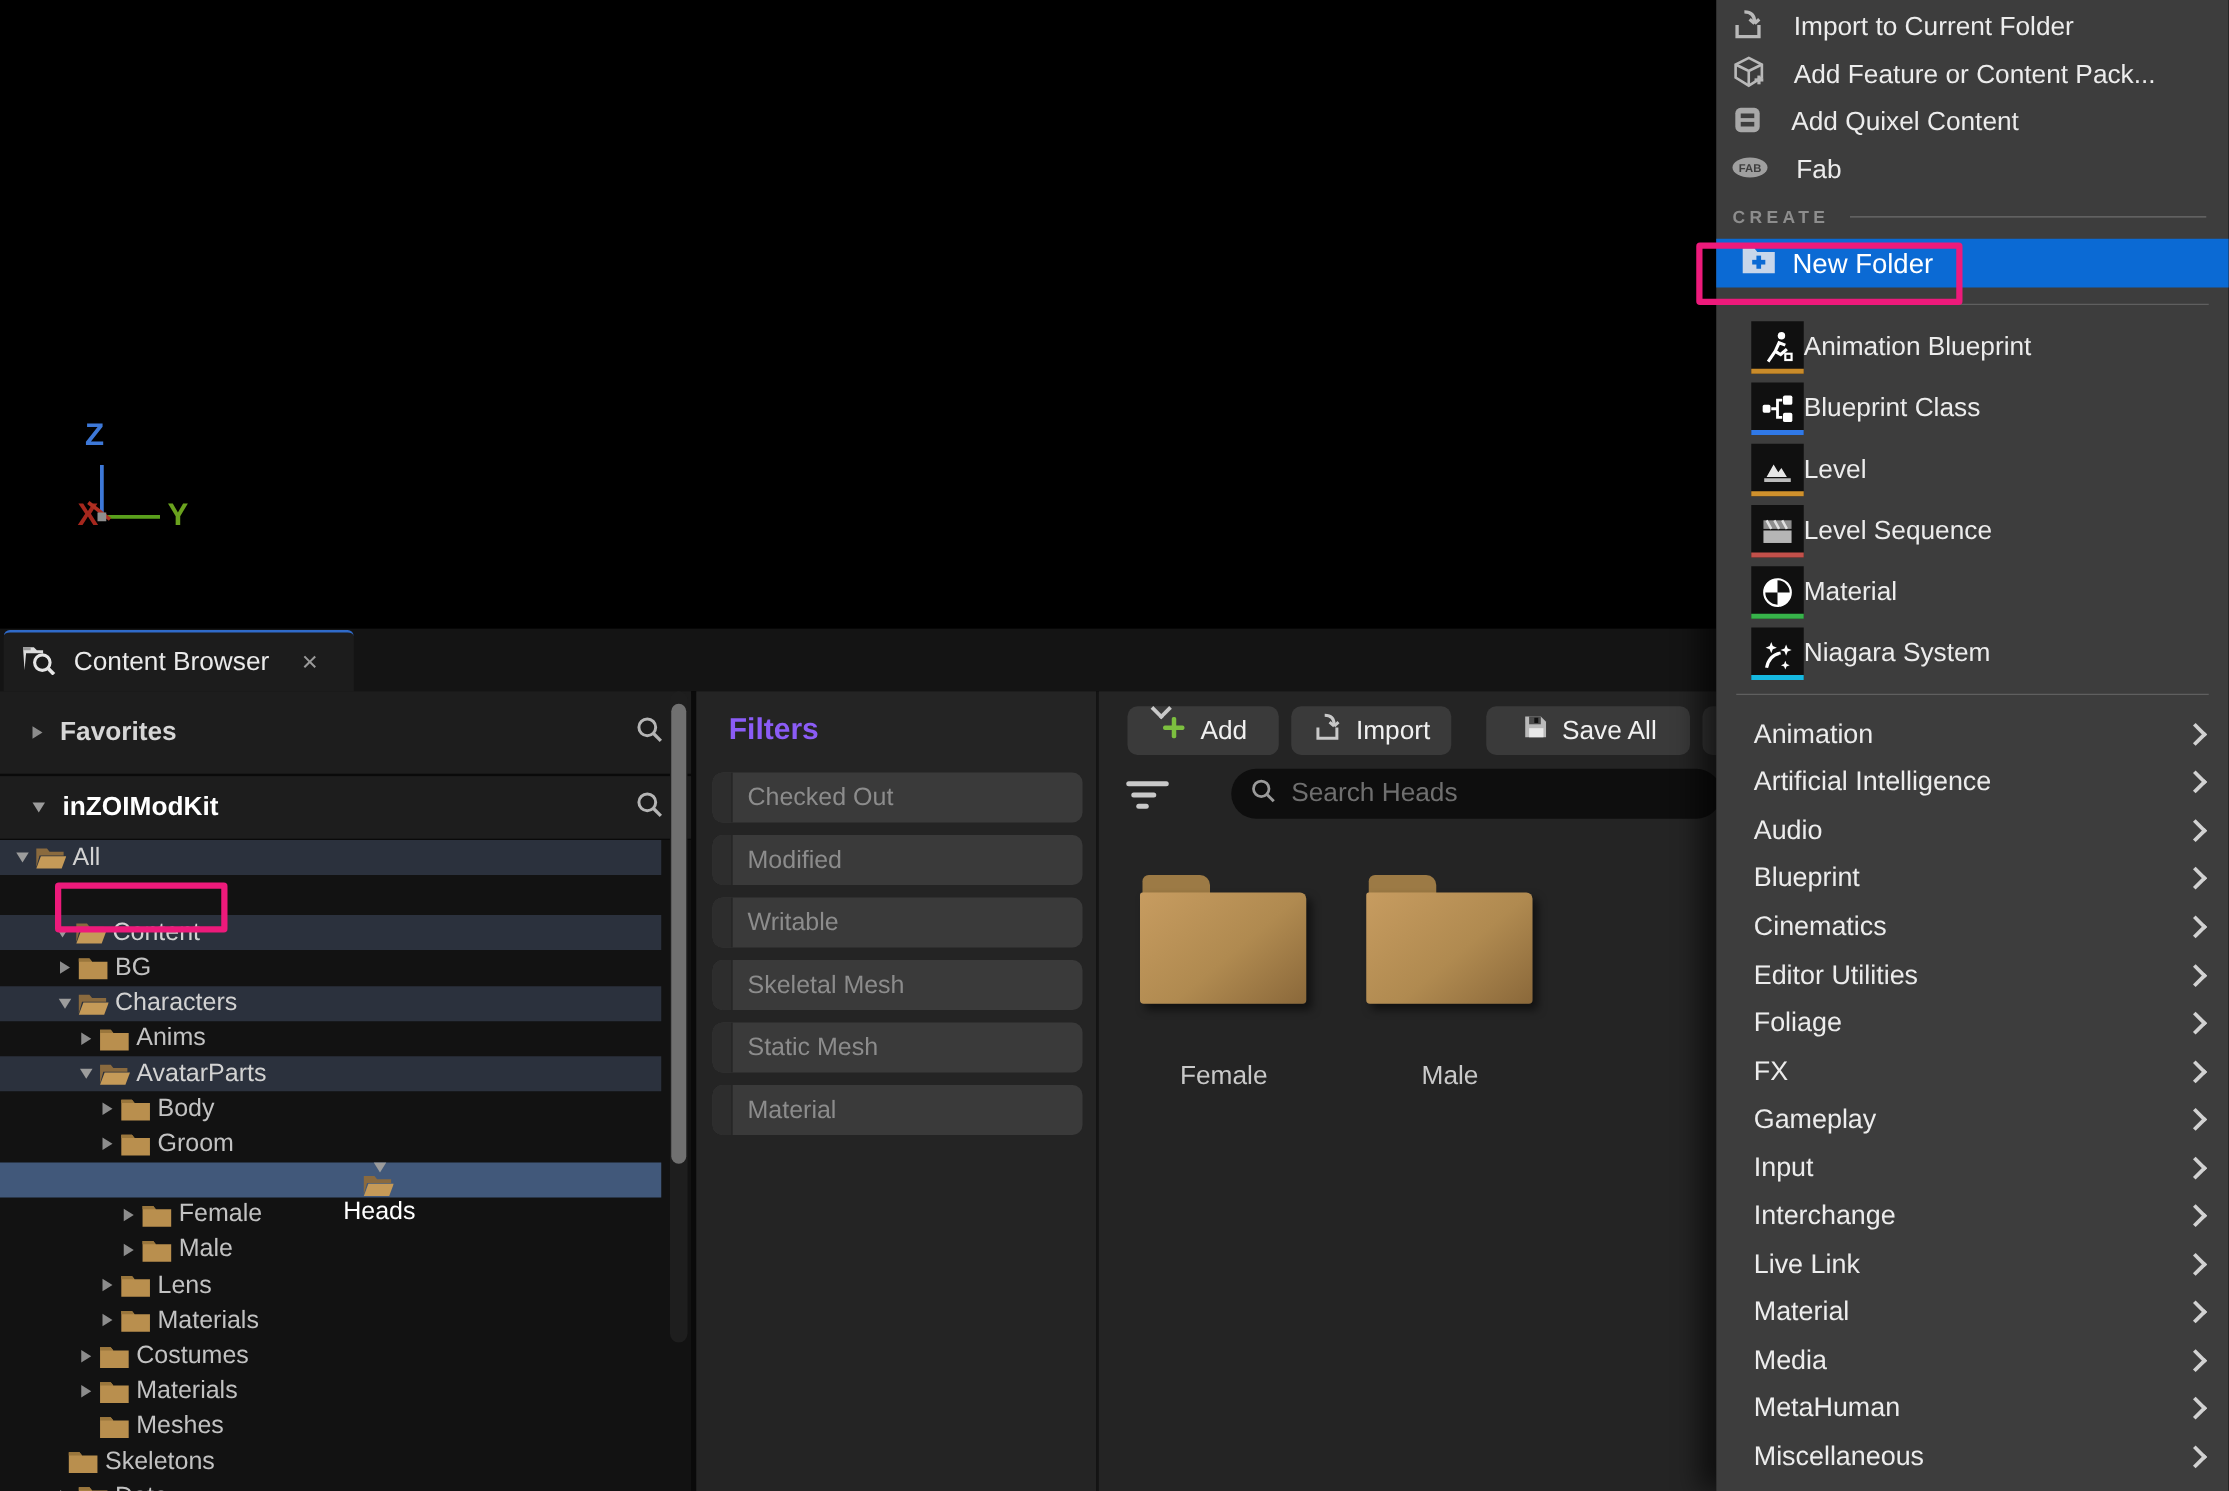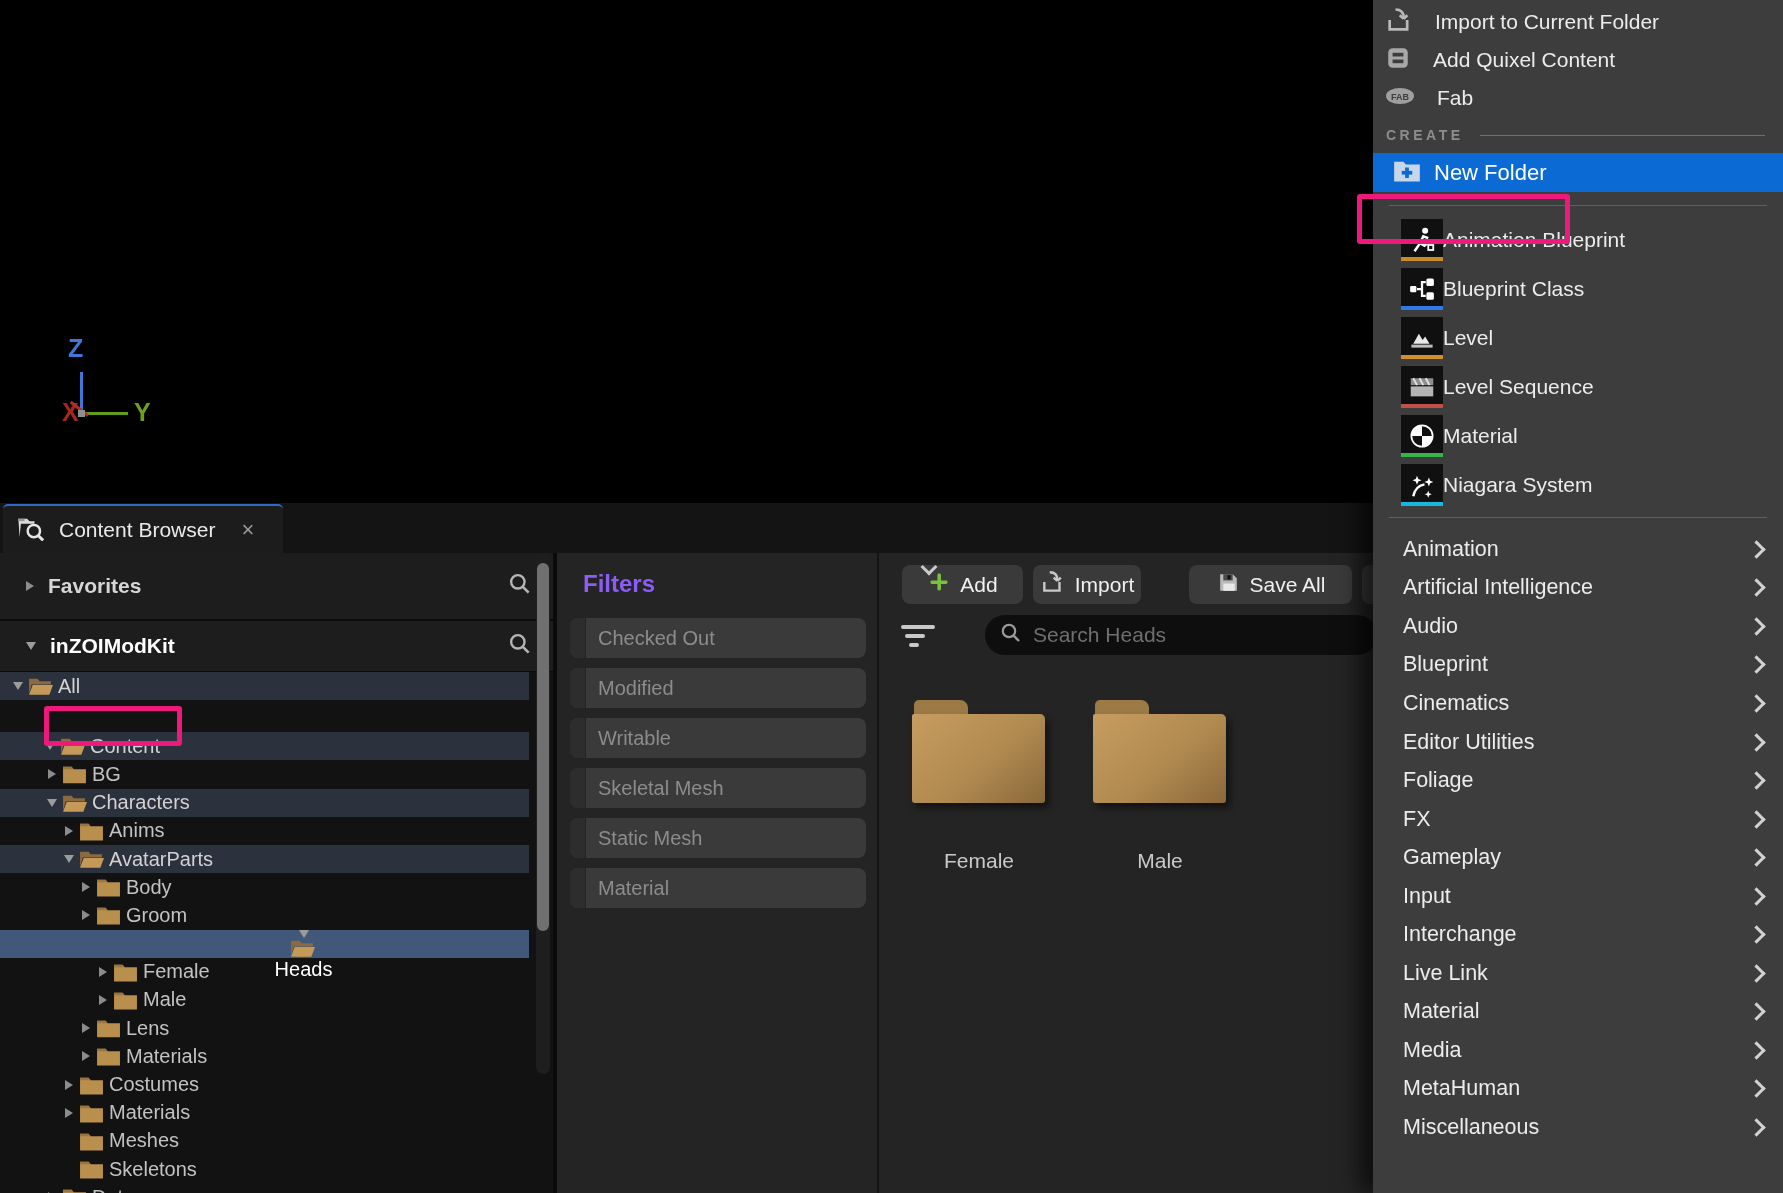--- a/index.html
+++ b/index.html
@@ -283,21 +283,21 @@
         <span class="tlabel">Materials</span>
       </div>
       <div class="trow" style="padding-left: 61px;">
         <span class="exp"></span>
         <span class="ficon"><svg width="25" height="20" viewBox="0 0 24 19">
             <path d="M1 2.5h8.2l2 2.5H23v13.5H1z" fill="#b98f4e"></path>
             <path d="M1 2.5h8.2l2 2.5H1z" fill="#9a763c"></path>
           </svg></span>
         <span class="tlabel">Meshes</span>
       </div>
-      <div class="trow" style="padding-left: 61px; text-align: right;">
+      <div class="trow" style="padding-left: 36px; text-align: right;">
         <span class="exp"></span>
         <span class="ficon"><svg width="25" height="20" viewBox="0 0 24 19">
             <path d="M1 2.5h8.2l2 2.5H23v13.5H1z" fill="#b98f4e"></path>
             <path d="M1 2.5h8.2l2 2.5H1z" fill="#9a763c"></path>
           </svg></span>
         <span class="tlabel">Skeletons</span>
       </div>
       <div class="trow" style="padding-left: 44px;">
         <span class="exp">
           <span class="exp-c"></span>
@@ -360,21 +360,21 @@
 <div id="content-panel" class="abs">
   <div class="tbtn" style="left:23px;width:121px;">
     <span>
       <svg width="24" height="24" viewBox="0 0 24 24">
           <rect x="10.4" y="3.5" width="3.6" height="17" rx="1.4" fill="#7cbf3f"></rect>
           <rect x="3.5" y="10.4" width="17" height="3.6" rx="1.4" fill="#7cbf3f"></rect>
         </svg>
     </span>
     <span>Add</span>
   </div>
-  <div class="tbtn" style="left:154px;width:108px;">
+  <div class="tbtn" style="left:154px;width:128px;">
     <span>
       <svg width="26" height="26" viewBox="0 0 24 24">
           <path d="M9 3c5 0 7 2.5 7 7" fill="none" stroke="#c9c9c9" stroke-width="2.2"></path>
           <path d="M16 11l-3.4-3M16 11l3.2-3" fill="none" stroke="#c9c9c9" stroke-width="2.2"></path>
           <path d="M4 12v8h14v-8" fill="none" stroke="#c9c9c9" stroke-width="2.2"></path>
         </svg>
     </span>
     <span>Import</span>
   </div>
   <div class="tbtn" style="left:310px;width:163px;">
@@ -424,20 +424,29 @@
 <div id="context-menu" class="abs">
   <div style="height:3px;"></div>
   <div id="menu-get-content">
       <div class="m-row">
         <span class="ficon-wrap"><svg width="28" height="28" viewBox="0 0 24 24">
             <path d="M9 3c5 0 7 2.5 7 7" fill="none" stroke="#b9b9b9" stroke-width="2.3"></path>
             <path d="M16 11l-3.4-3M16 11l3.2-3" fill="none" stroke="#b9b9b9" stroke-width="2.3"></path>
             <path d="M4 12v8h15v-8" fill="none" stroke="#b9b9b9" stroke-width="2.3"></path>
           </svg></span>
         <span class="mtxt">Import to Current Folder</span>
+      </div>
+      <div class="m-row">
+        <span class="ficon-wrap"><svg width="28" height="28" viewBox="0 0 24 24">
+            <path d="M12 2l9 4.5v9L12 21l-9-5.5v-9z" fill="none" stroke="#b9b9b9" stroke-width="1.8"></path>
+            <path d="M3 6.5l9 4.5 9-4.5M12 11v10" fill="none" stroke="#b9b9b9" stroke-width="1.8"></path>
+            <rect x="16" y="16" width="6" height="2.2" fill="#b9b9b9"></rect>
+            <rect x="17.9" y="14.1" width="2.2" height="6" fill="#b9b9b9"></rect>
+          </svg></span>
+        <span class="mtxt">Add Feature or Content Pack...</span>
       </div>
       <div class="m-row">
         <span class="ficon-wrap"><svg width="26" height="26" viewBox="0 0 24 24">
             <rect x="3" y="3" width="18" height="18" rx="4" fill="#a8a8a8"></rect>
             <rect x="7" y="7.2" width="10" height="3.4" fill="#3d3d3d"></rect>
             <rect x="7" y="13.4" width="10" height="3.4" fill="#3d3d3d"></rect>
           </svg></span>
         <span class="mtxt">Add Quixel Content</span>
       </div>
       <div class="m-row">

